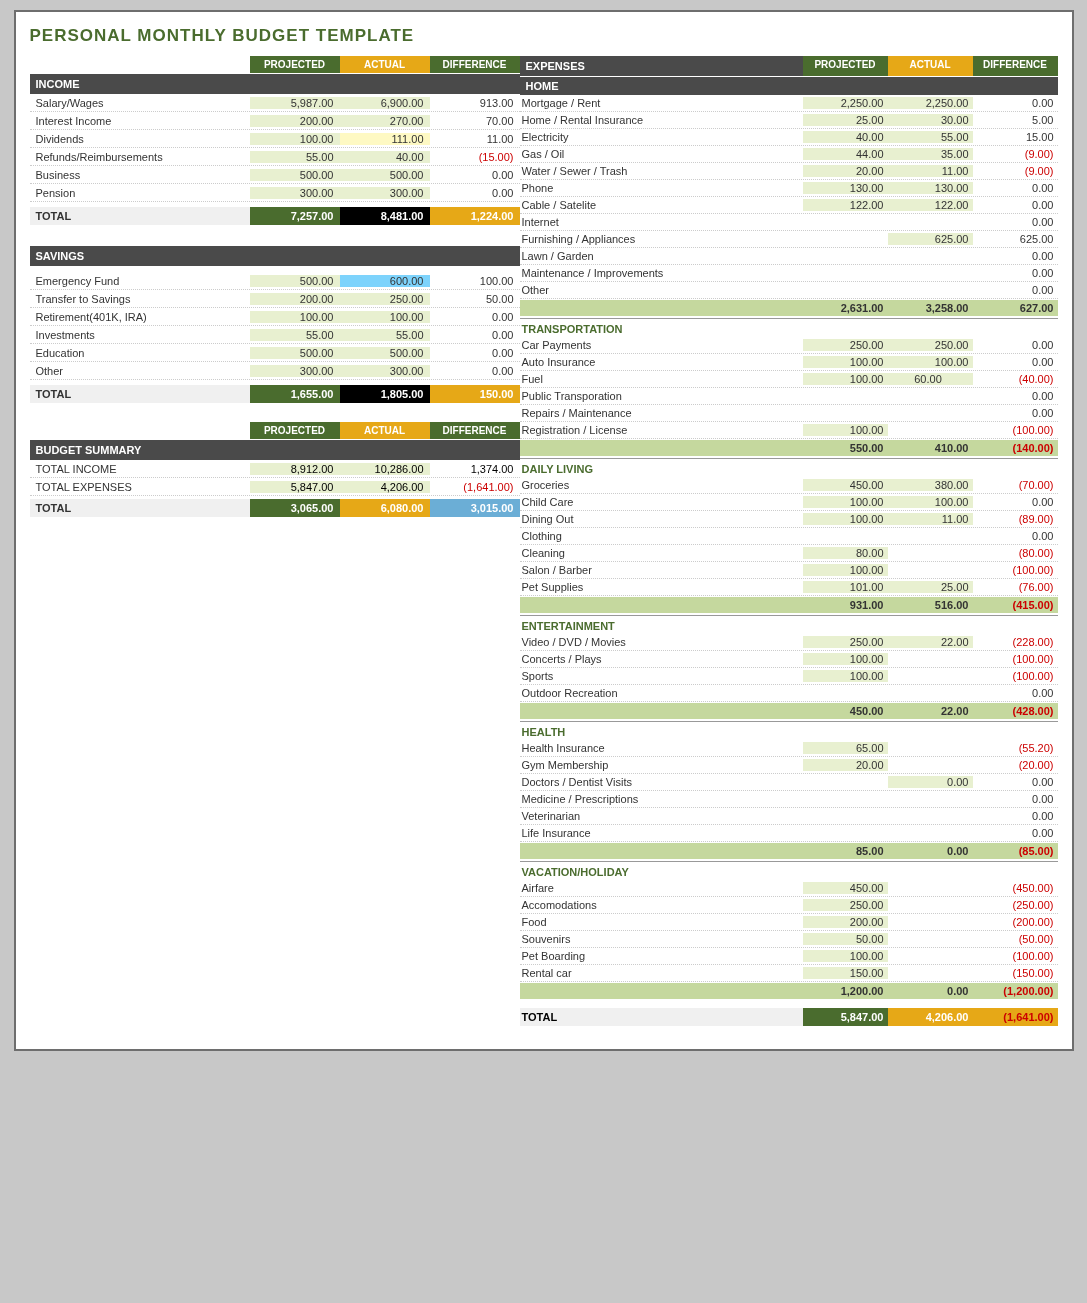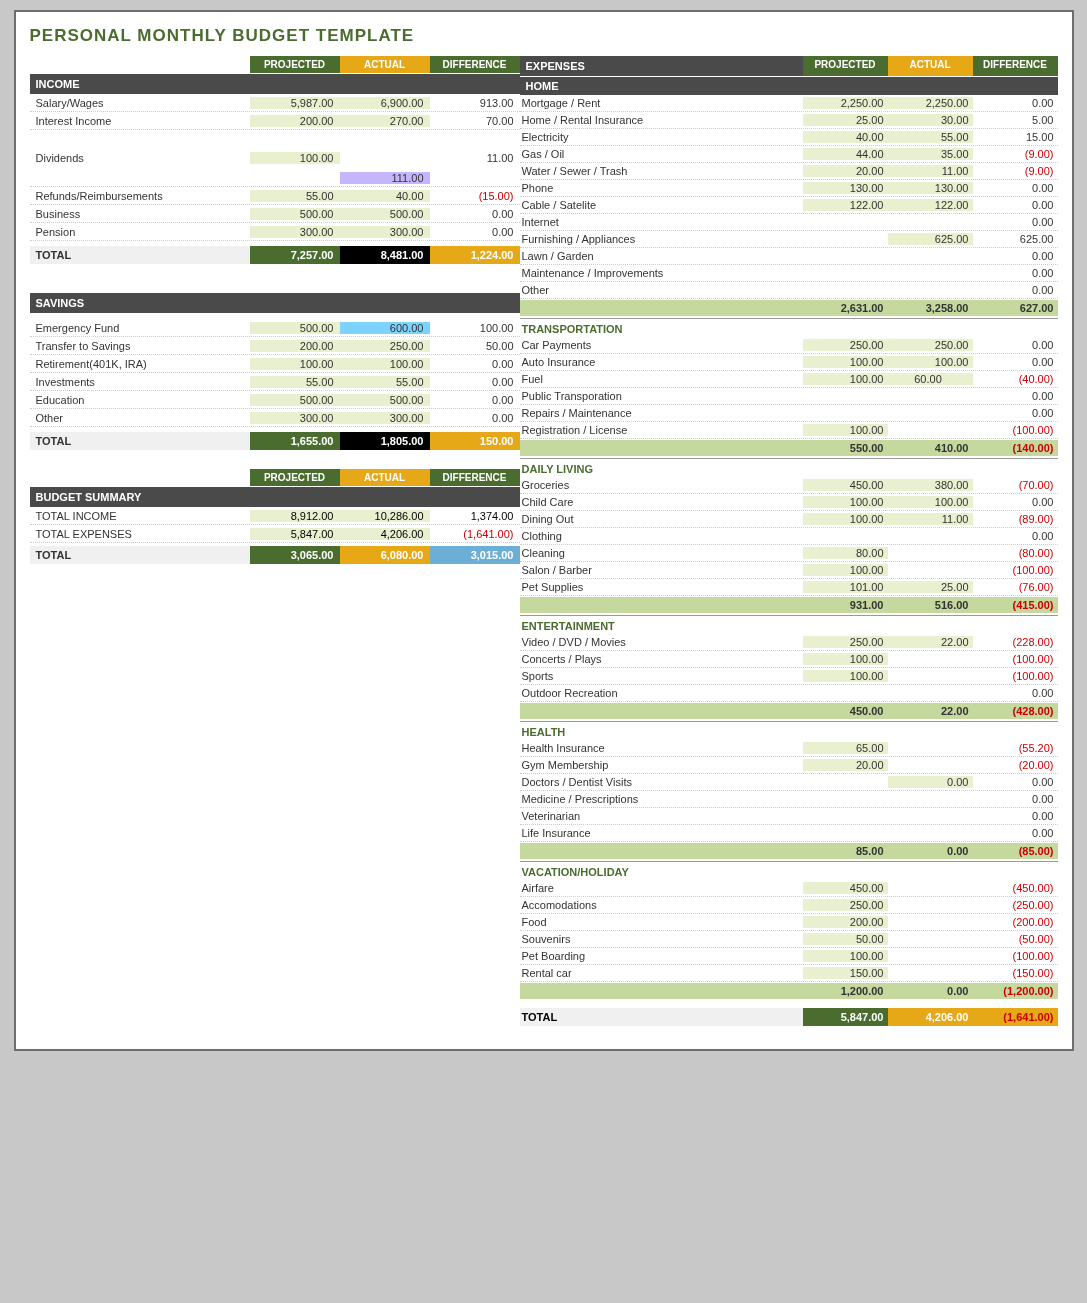--- a/index.html
+++ b/index.html
@@ -269,21 +269,21 @@
             </div>
             <div class="data-row">
               <div class="row-label">Interest Income</div>
               <div class="row-val" style="background: rgb(232, 240, 208);">200.00</div>
               <div class="row-val" style="background: rgb(232, 240, 208);">270.00</div>
               <div class="row-val">70.00</div>
             </div>
             <div class="data-row">
               <div class="row-label">Dividends</div>
               <div class="row-val" style="background: rgb(232, 240, 208);">100.00</div>
-              <div class="row-val" style="background: #c4b5fd; margin-top: 40px;">111.00</div>
+              <div class="row-val" style="background: #fef9c3;">111.00</div>
               <div class="row-val">11.00</div>
             </div>
             <div class="data-row">
               <div class="row-label">Refunds/Reimbursements</div>
               <div class="row-val" style="background: rgb(232, 240, 208);">55.00</div>
               <div class="row-val" style="background: rgb(232, 240, 208);">40.00</div>
               <div class="row-val negative">(15.00)</div>
             </div>
             <div class="data-row">
               <div class="row-label">Business</div>
@@ -300,21 +300,21 @@
           </div>
 
         <div class="total-row">
           <div class="total-label">TOTAL</div>
           <div class="total-val total-projected">7,257.00</div>
           <div class="total-val total-actual">8,481.00</div>
           <div class="total-val total-difference">1,224.00</div>
         </div>
       </div>
 
-      <div class="section-block" style="margin-top:26px;">
+      <div class="section-block" style="margin-top:18px;">
         <div class="section-header">SAVINGS</div>
 
         <div>
         <div style="height: 6px;"></div>
             <div class="data-row">
               <div class="row-label">Emergency Fund</div>
               <div class="row-val" style="background: rgb(232, 240, 208);">500.00</div>
               <div class="row-val" style="background: #7dd3fc;">600.00</div>
               <div class="row-val">100.00</div>
             </div>

